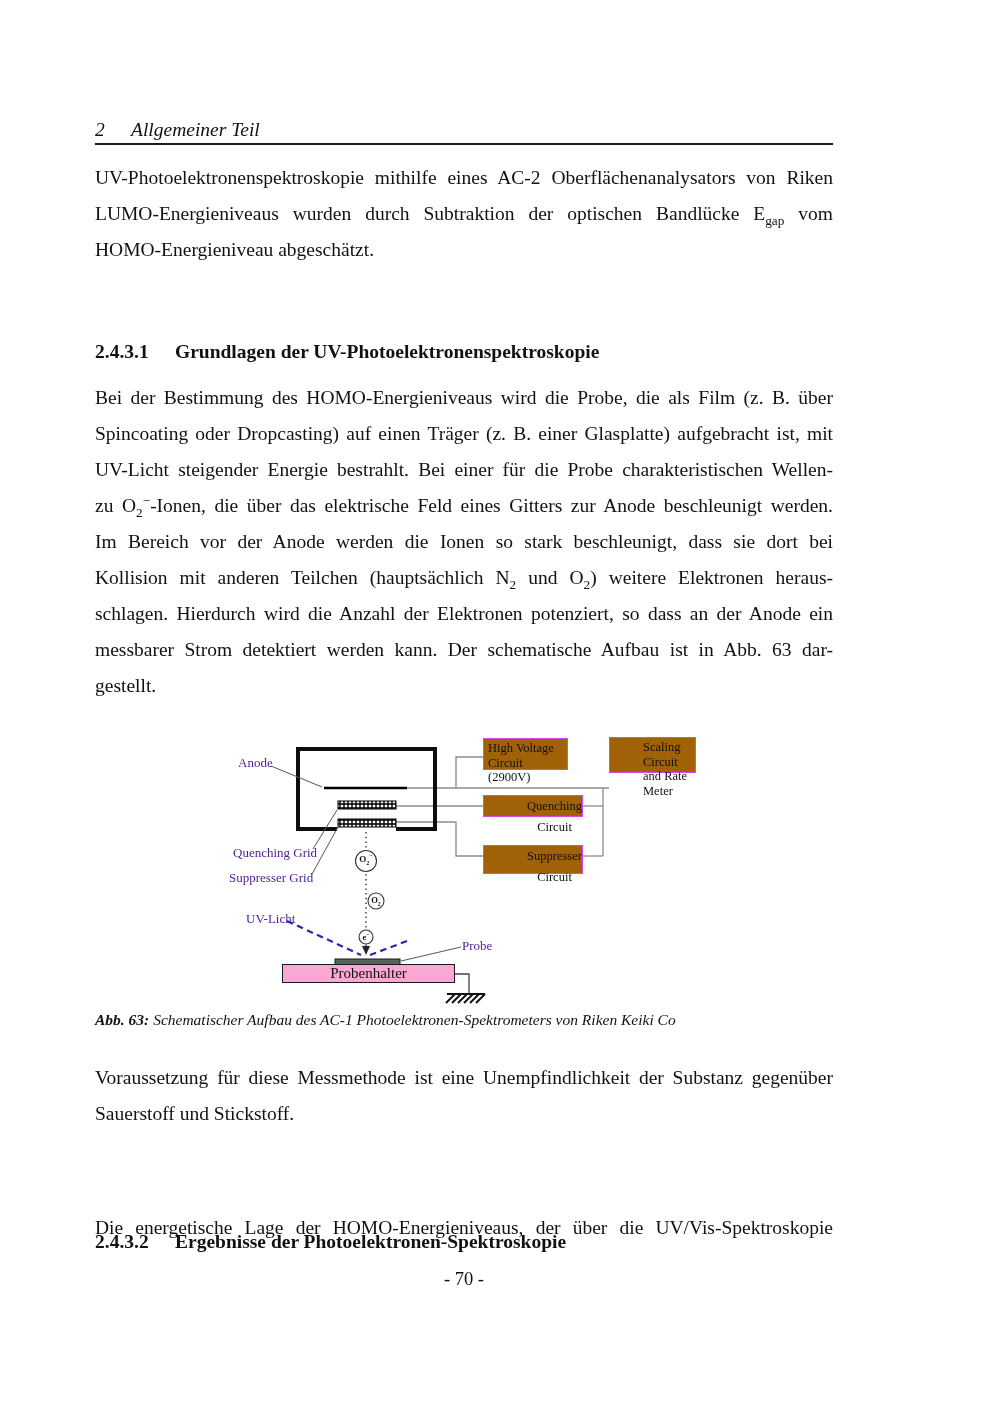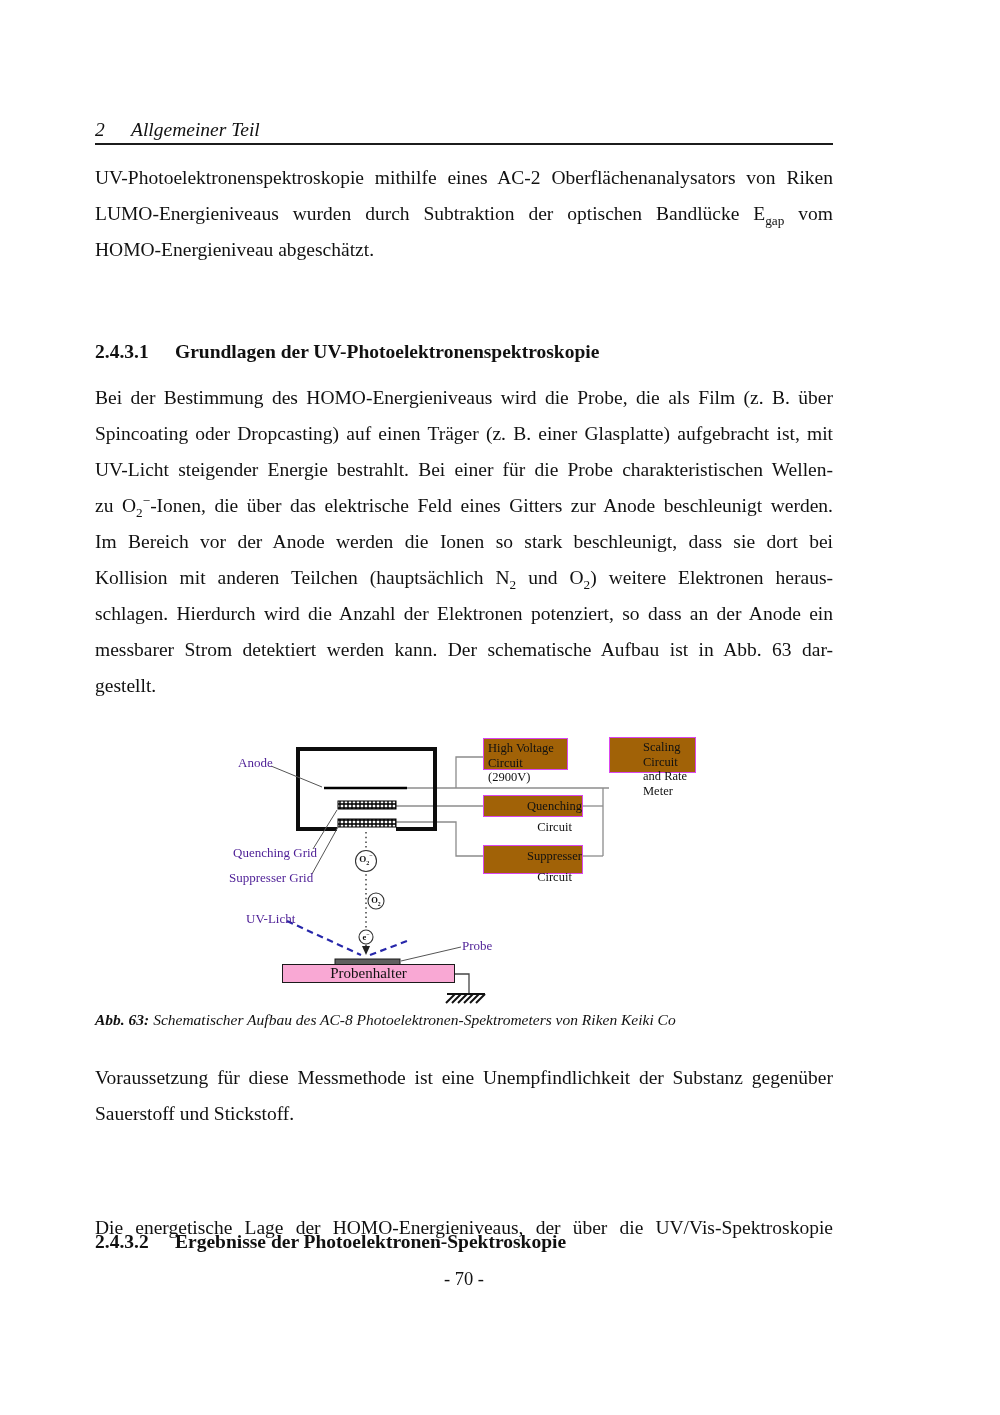--- a/index.html
+++ b/index.html
@@ -169,21 +169,21 @@
     </div>
 
     <div class="abs particle-label" style="left:352px;top:854px;width:28px;">O<sub>2</sub><sup>−</sup></div>
     <div class="abs particle-label" style="left:364px;top:895px;width:24px;font-size:8.5px;">O<sub>2</sub></div>
     <div class="abs particle-label" style="left:354px;top:932px;width:24px;font-size:8.5px;">e<sup>−</sup></div>
 
     <div class="abs holder" style="left:282px;top:964px;width:173px;height:19px;line-height:17px;">Probenhalter</div>
   </div>
 
   <div class="abs caption">
-    <span class="cap-label">Abb. 63:</span><span> Schematischer Aufbau des AC-8 Photoelektronen-Spektrometers von Riken Keiki Co</span>
+    <span class="cap-label">Abb. 63:</span><span> Schematischer Aufbau des AC-1 Photoelektronen-Spektrometers von Riken Keiki Co</span>
   </div>
 
   <div class="abs para" style="top:1060px;">
     <div class="jline">Voraussetzung für diese Messmethode ist eine Unempfindlichkeit der Substanz gegenüber</div>
     <div class="lline">Sauerstoff und Stickstoff.</div>
   </div>
 
   <div class="abs sect" style="top:1229px;">
     <span class="snum">2.4.3.2</span><span>Ergebnisse der Photoelektronen-Spektroskopie</span>
   </div>

